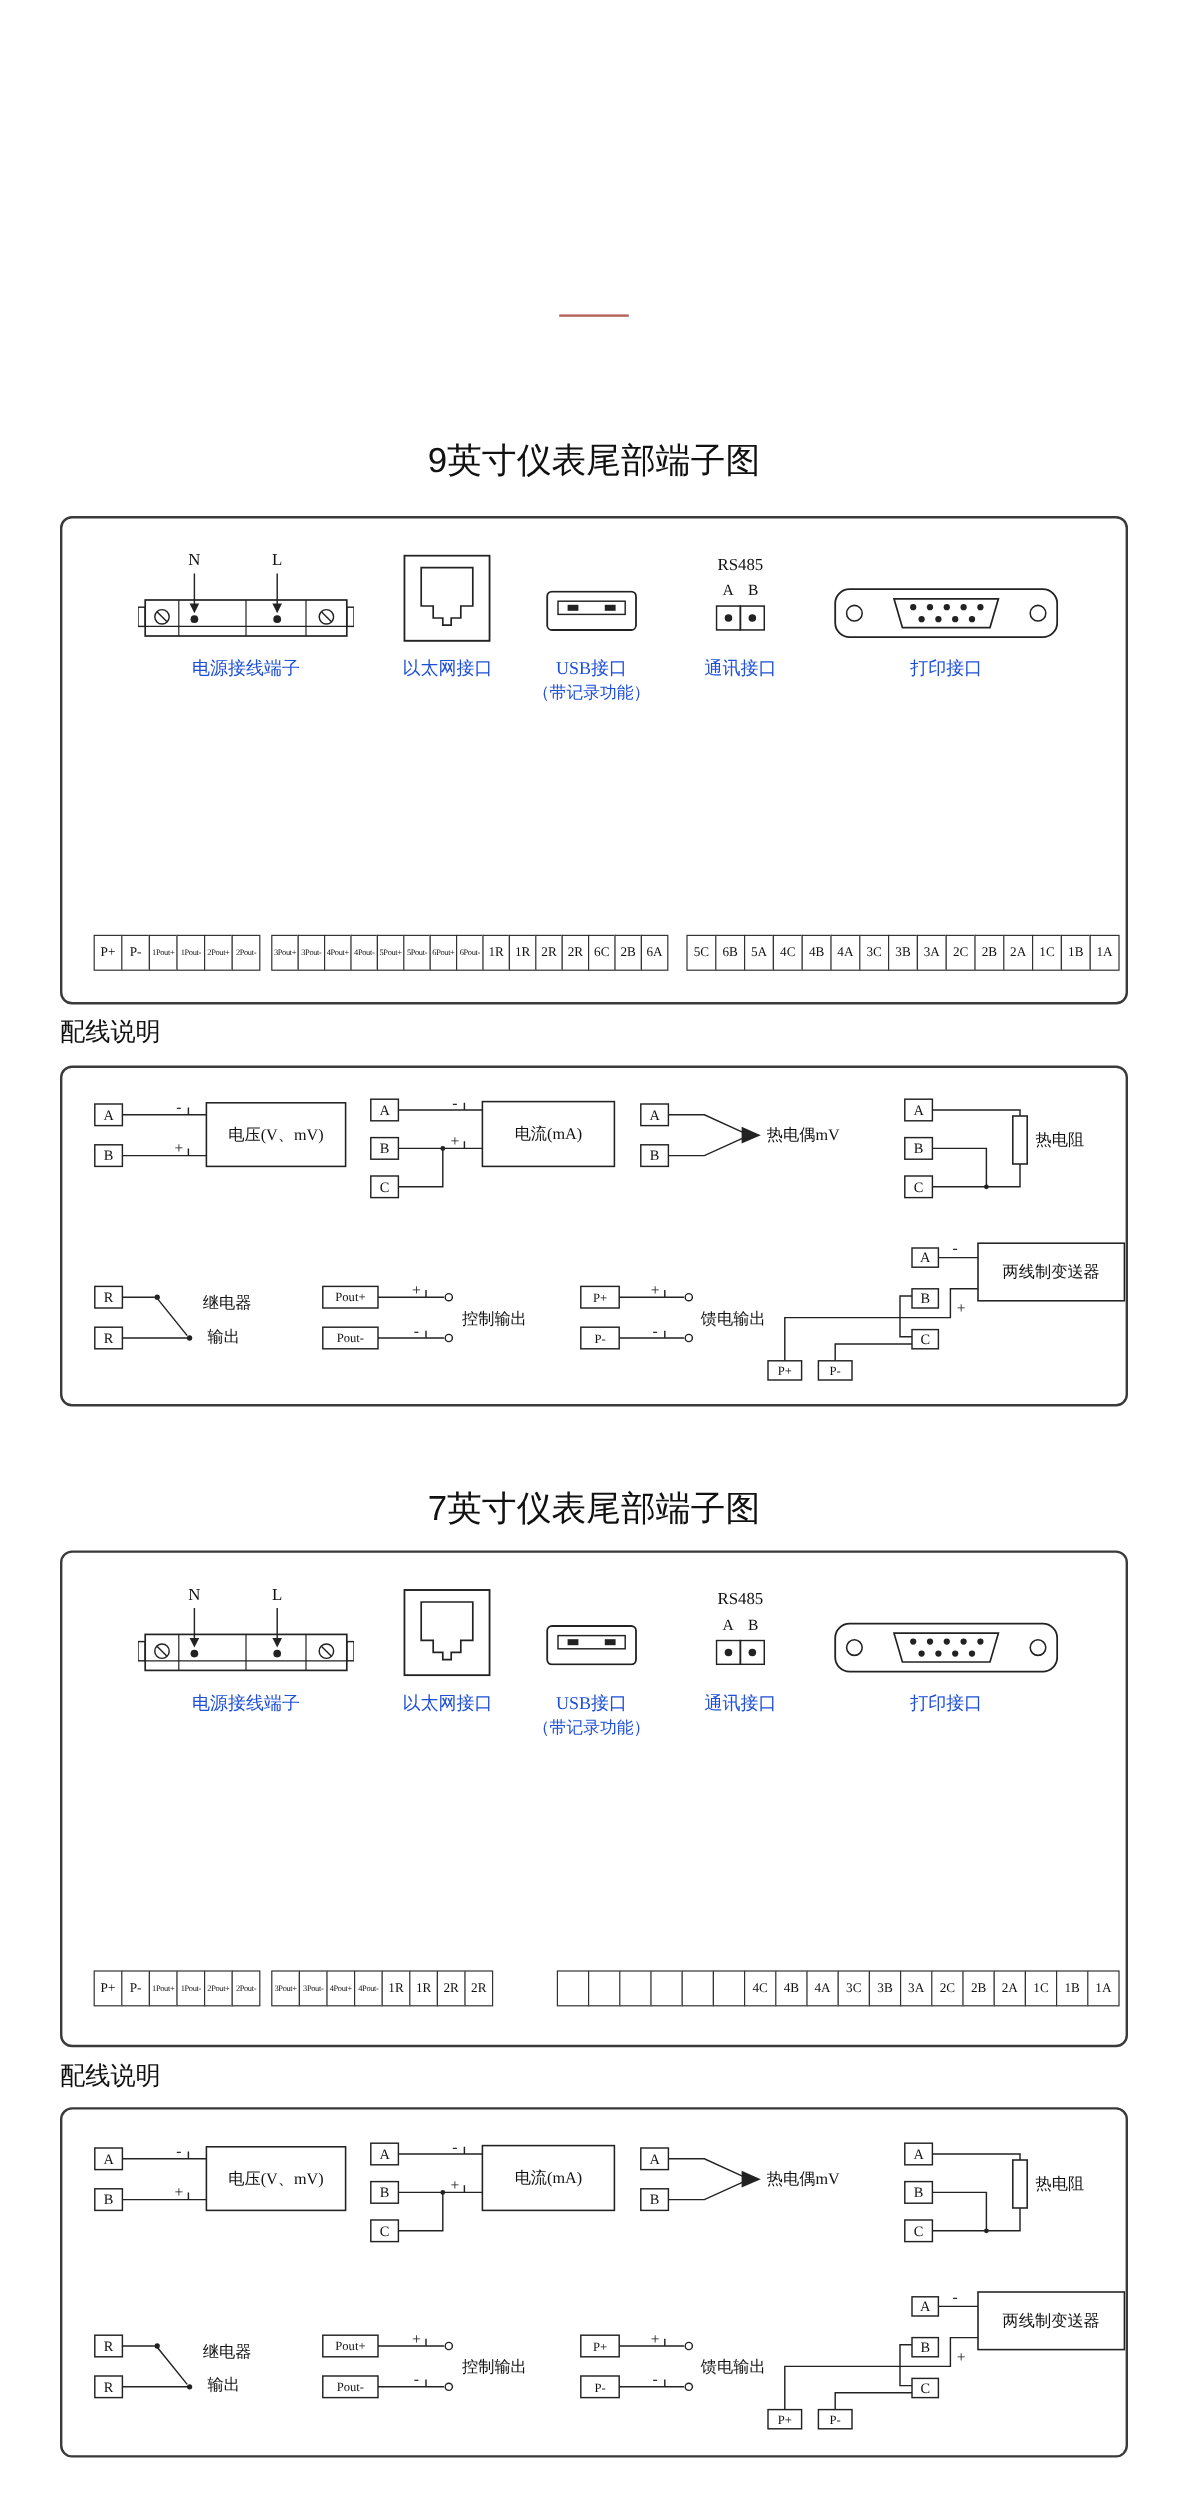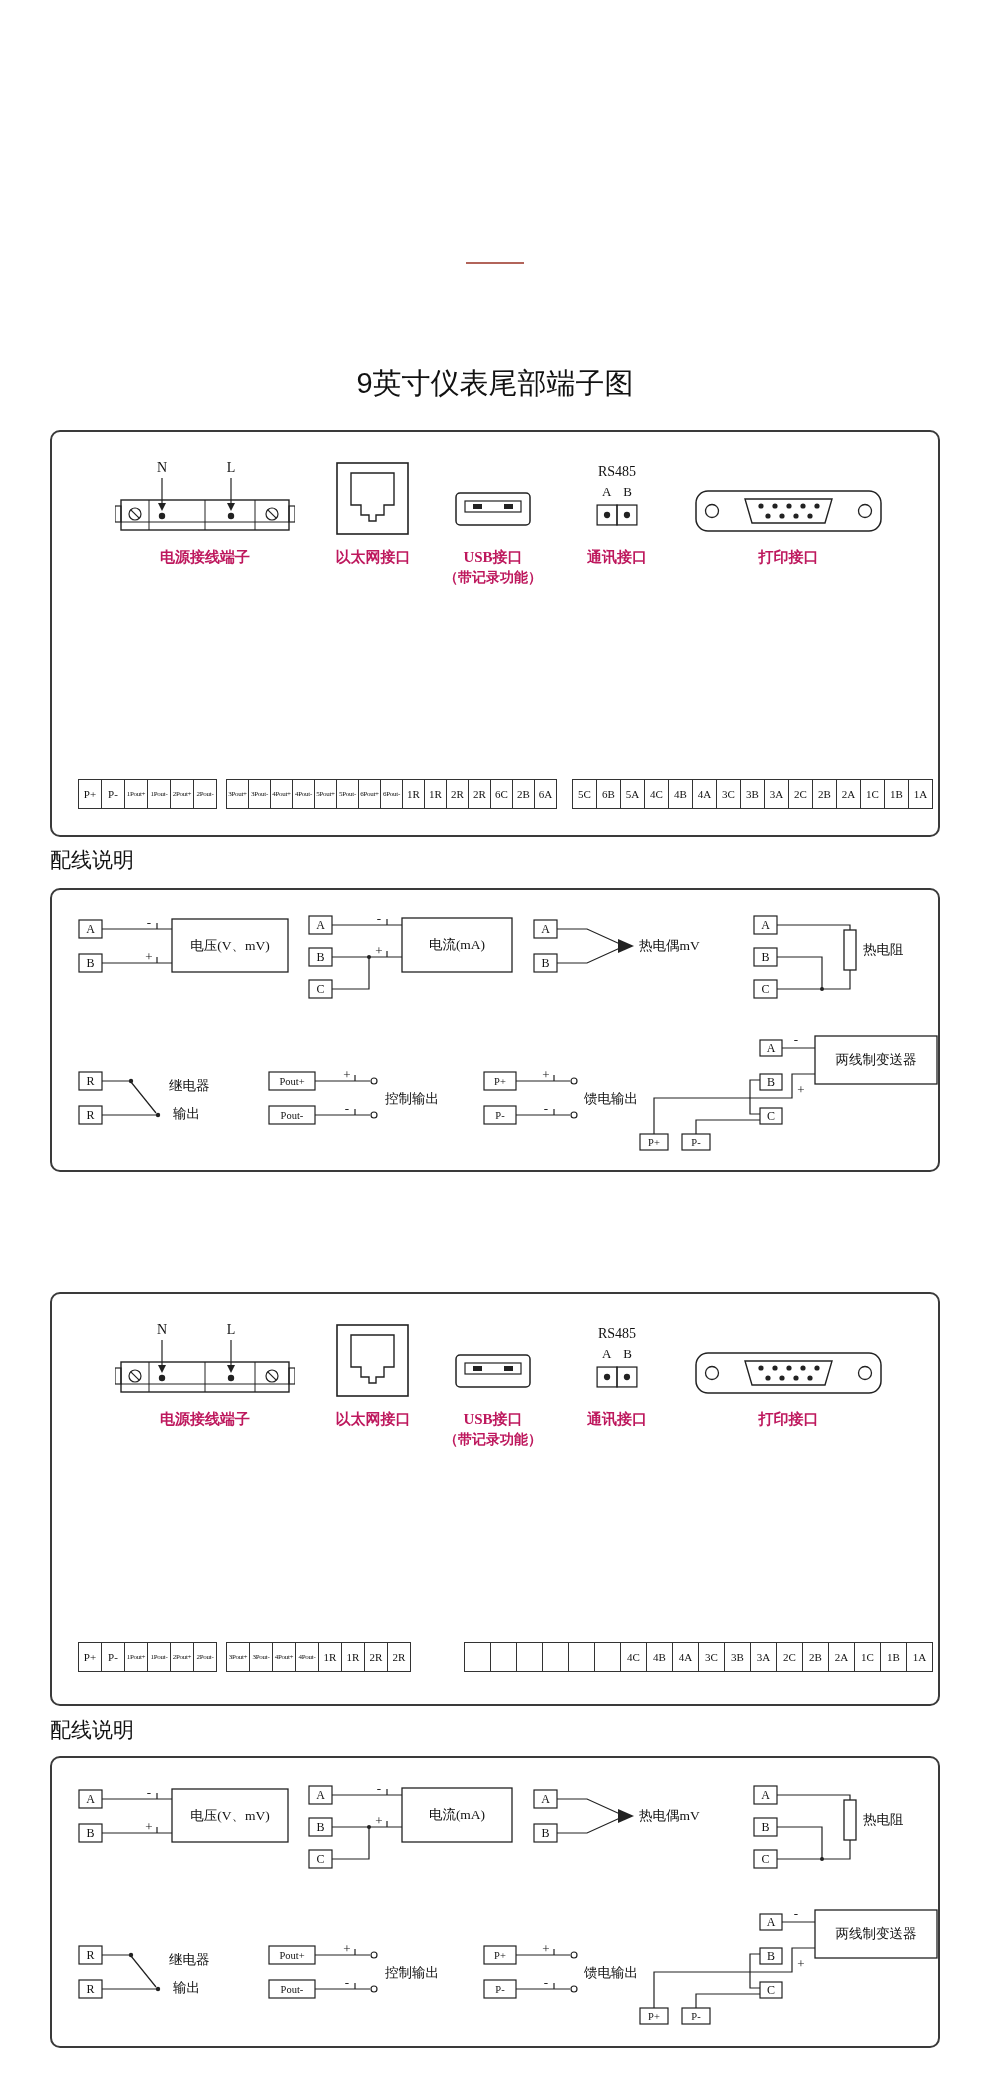--- a/index.html
+++ b/index.html
@@ -18,21 +18,21 @@
 
   .wiring-heading { position:absolute; left:50px; font-size:21px; color:#111; }
 
   .panel { position:absolute; left:50px; width:890px; border:2px solid #3a3a3a; border-radius:10px; background:#fff; overflow:hidden; }
 
   
   .port { position:absolute; top:30px; height:150px; }
   .port svg { position:absolute; left:0; }
   .nl { position:absolute; top:-2px; width:16px; text-align:center; font-size:14px; color:#111; }
   .plabel { position:absolute; top:86px; left:50%; transform:translateX(-50%);
-    white-space:nowrap; font-size:15px; color:#be185d;font-weight:bold; }
+    white-space:nowrap; font-size:15px; color:#1d4ed8; }
   .plabel2 { top:107px; font-size:14px; }
   .comm-title { position:absolute; top:2px; left:0; width:100%; text-align:center; font-size:14px; color:#111; }
   .comm-ab { position:absolute; top:22px; left:16px; width:42px; display:flex; justify-content:space-around; font-size:13px; color:#111; }
 
   
   .strip { position:absolute; display:flex; }
   .cell { width:var(--w); height:30px; border:1px solid #333; margin-left:-1px; background:#fff;
     display:flex; align-items:center; justify-content:center; font-size:11px; color:#111; overflow:hidden; }
   .cell:first-child { margin-left:0; }
   .cell-long { font-size:7px; letter-spacing:-0.3px; }
@@ -310,20 +310,21 @@
       <text class="wt" x="161" y="56">B</text>
       <text class="wt" x="161" y="90">C</text>
       <text class="wt wt-sm" x="44" y="116">P+</text>
       <text class="wt wt-sm" x="86" y="116">P-</text>
       <text class="ws" x="186" y="14">-</text>
       <text class="ws" x="191" y="64">+</text>
       <text class="wl" x="266" y="34">两线制变送器</text>
     </svg>
   </div>
 
+  <h2 class="section-heading" style="top:1238px">7英寸仪表尾部端子图</h2>
 
   <div class="panel" style="top:1292px;height:414px">
     <div class="port" style="left:63px;width:180px">
       <span class="nl" style="left:39px">N</span>
       <span class="nl" style="left:108px">L</span>
       <svg style="top:14px" width="180" height="64">
           <use href="#sym-power"></use>
         </svg>
       <div class="plabel">电源接线端子</div>
     </div>

